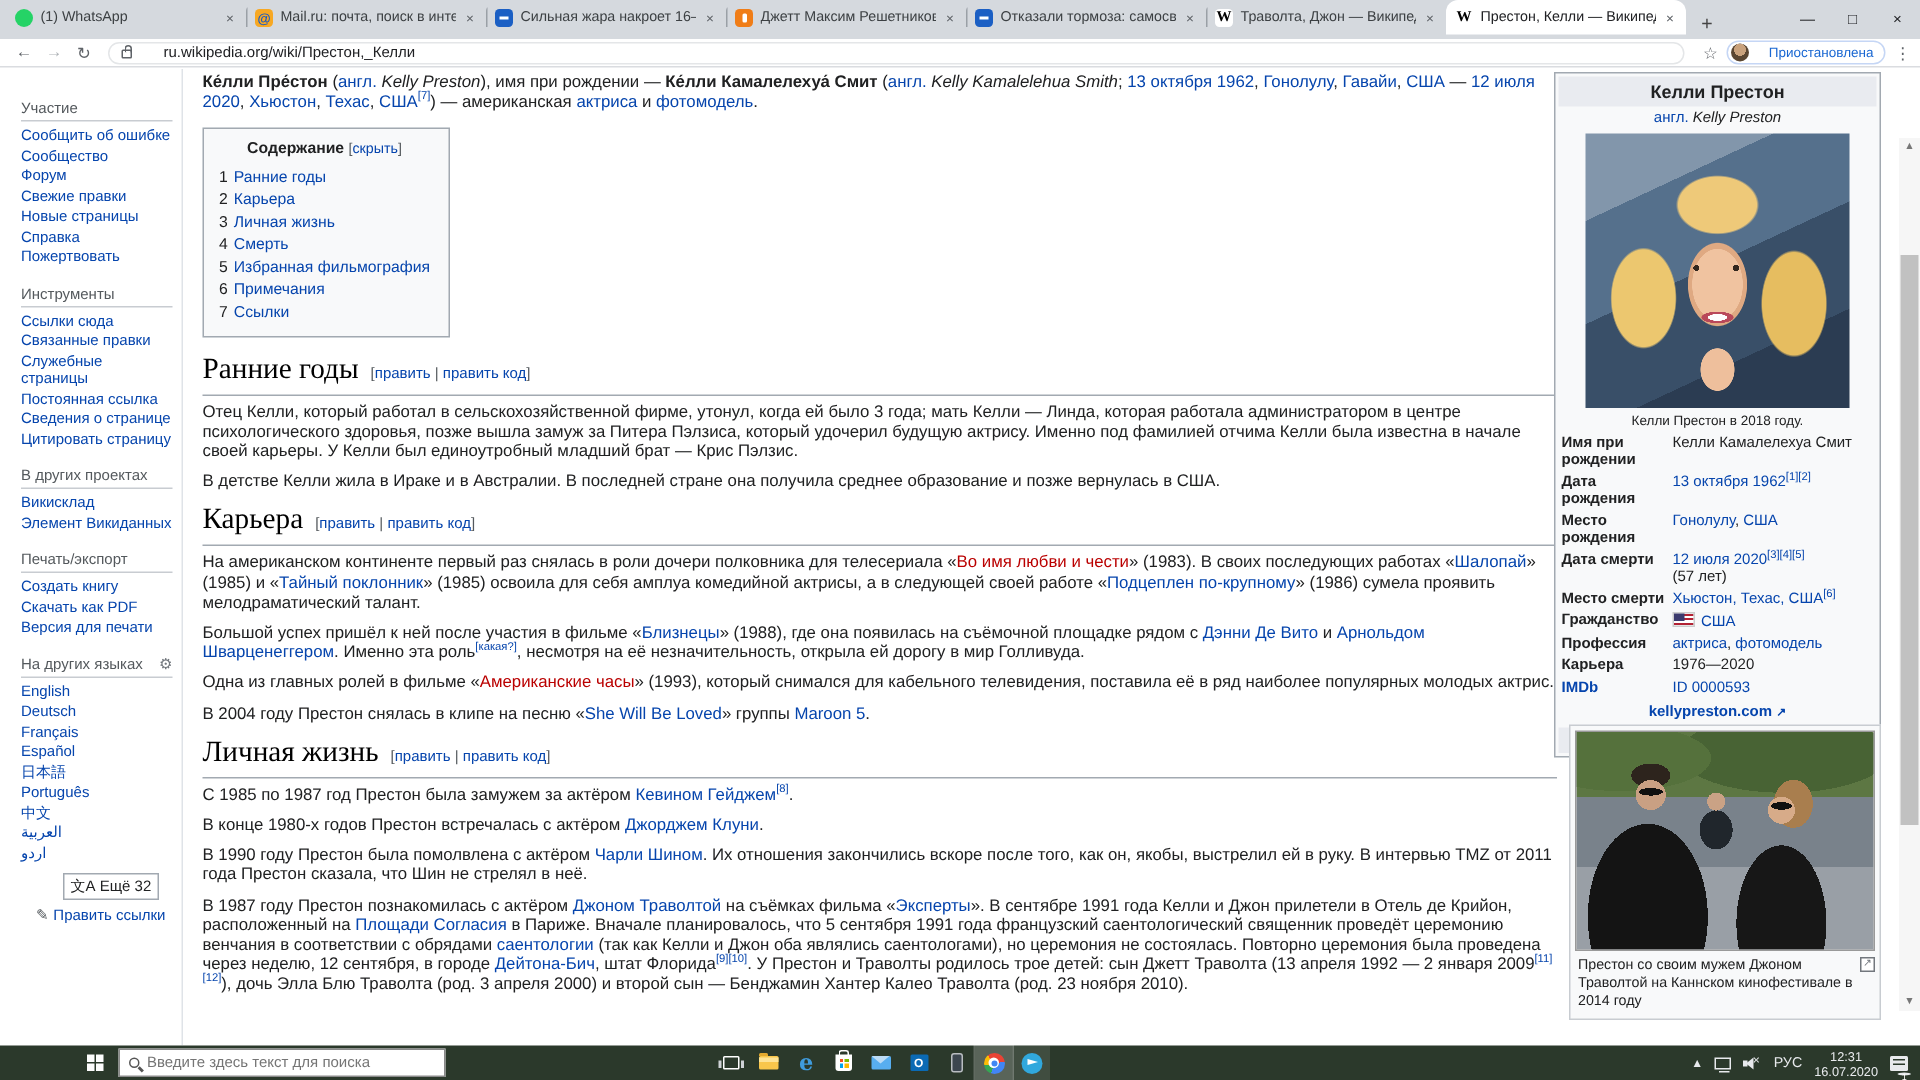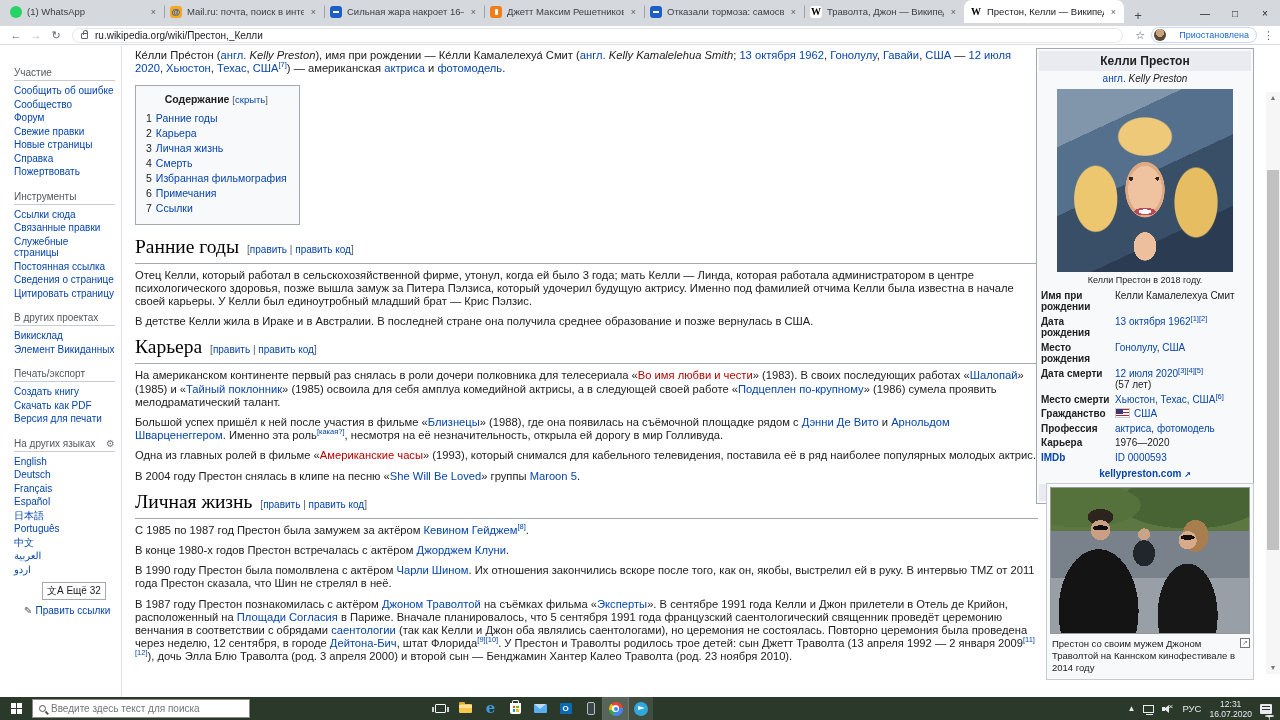--- a/index.html
+++ b/index.html
@@ -23,21 +23,21 @@
   .fav-orange { background:#f07d17; }
   .fav-orange::after { content:""; width:3px; height:6px; background:#fff; border-radius:1px; }
   .fav-wikipedia { background:#fff; color:#000; font-family:"Liberation Serif",serif; font-weight:bold; font-size:10px; }
   .newtab { width:22px; height:22px; display:flex; align-items:center; justify-content:center; color:#444; font-size:13px; margin-left:3px; }
   .win-controls { position:absolute; right:0; top:0; height:26px; display:flex; }
   .win-btn { width:30px; height:26px; display:flex; align-items:center; justify-content:center; font-size:10px; color:#202124; }
 
   #toolbar { position:absolute; top:26px; left:0; right:0; height:19px; background:#fff; display:flex; align-items:center; padding:0 6px; border-bottom:1px solid #dadce0; }
   .nav-ic { width:20px; text-align:center; color:#5f6368; font-size:11px; }
   .nav-ic.dim { color:#b0b4b8; }
-  #omnibox { flex:1; height:15px; margin:0 6px; border:1px solid #e4e6e8; border-radius:8px; background:#fff; display:flex; align-items:center; padding:0 8px; gap:7px; }
+  #omnibox { flex:1; height:15px; margin:0 6px; border:1px solid #e4e6e8; border-radius:8px; background:#fff; display:flex; align-items:center; padding:0 8px; gap:21px; }
   .lock { width:7px; height:6px; border:1px solid #5f6368; border-radius:1px; position:relative; margin-top:2px; }
   .lock::before { content:""; position:absolute; left:1px; top:-4px; width:3px; height:4px; border:1px solid #5f6368; border-bottom:none; border-radius:3px 3px 0 0; }
   #url-text { font-size:10px; color:#202124; }
   .star { color:#5f6368; font-size:11px; margin:0 6px; }
   #profile-pill { display:flex; align-items:center; gap:13px; border:1px solid #c5d6f5; border-radius:9px; height:16px; padding:0 7px 0 2px; color:#1967d2; font-size:9px; }
   .avatar { width:12px; height:12px; border-radius:50%; background:radial-gradient(circle at 50% 35%, #c9a27d 0 40%, #5a4632 41% 100%); }
   .dots { color:#5f6368; font-size:11px; margin-left:6px; }
 
   
   #page { position:absolute; top:46px; left:0; right:0; bottom:23px; background:#fff; overflow:hidden; }
@@ -48,21 +48,21 @@
   .portal li { margin:2px 0; line-height:11.5px; }
   .portal a, .wlink { color:#0645ad; text-decoration:none; cursor:pointer; }
   .gear { color:#72777d; font-size:10px; font-family:"DejaVu Sans",sans-serif; }
   #more-langs { display:inline-block; border:1px solid #a2a9b1; background:#fff; color:#202122; font-size:10px; padding:1px 4px; margin-top:5px;margin-left:28px; }
   #edit-interwiki { margin-top:5px; padding-left:10px; color:#0645ad; }
   .pencil { color:#54595d; font-family:"DejaVu Sans",sans-serif; }
 
   #wp-content { position:absolute; left:121px; top:0; right:14px; bottom:0; border-left:1px solid #dfe3e8; padding:3px 0 0 13px; font-size:11.2px; line-height:13.2px; color:#202122; }
   #article-body { margin-right:228px; }
   #article-body p { margin:0 0 7px 0; }
-  .seg-b { font-weight:normal;margin-top:16px; }
+  .seg-b { font-weight:bold;margin-top:16px; }
   .seg-i { font-style:italic; }
   .seg-a { color:#0645ad; cursor:pointer; }
   .seg-r { color:#ba0000; cursor:pointer; }
   .seg-sup { color:#0645ad; font-size:7.5px; vertical-align:super; line-height:0; cursor:pointer; }
 
   #toc { display:inline-block; border:1px solid #a2a9b1; background:#f8f9fa; padding:7px 12px 8px 10px; margin:3px 0 6px 0; font-size:10.5px; }
   #toc-title-row { text-align:center; margin-bottom:4px; }
   #toc-title { font-weight:bold; color:#202122; }
   .toc-toggle-bracket { color:#54595d; font-size:9.5px; }
   .toc-toggle { color:#0645ad; font-size:9.5px; cursor:pointer; }
@@ -128,21 +128,21 @@
   #thumb2-caption { font-size:9.5px; line-height:12px; color:#202122; padding:4px 2px 2px; position:relative; }
   .magnify { position:absolute; right:0; top:4px; width:10px; height:10px; border:1px solid #72777d; background:#fff; font-size:7px; line-height:8px; text-align:center; color:#72777d; }
 
   
   #scrollbar { position:absolute; top:46px; right:0; bottom:23px; width:14px; background:#f6f6f6; }
   .sb-arrow { width:14px; height:12px; text-align:center; font-size:7px; color:#777; line-height:12px; }
   .sb-arrow.down { position:absolute; bottom:0; }
   #sb-thumb { position:absolute; top:78px; left:1px; width:12px; height:380px; background:#c1c1c1; }
 
   
-  #taskbar { position:absolute; left:0; right:0; bottom:0; height:23px; background:#2b392b; display:flex; align-items:center; color:#e8eaed; }
+  #taskbar { position:absolute; left:0; right:0; bottom:0; height:23px; background:#2b392b; display:flex; align-items:center; color:#e8eaed;padding-left:47px; }
   #start-btn { width:32px; height:23px; display:flex; align-items:center; justify-content:center; }
   .win-logo { width:11px; height:11px; display:grid; grid-template-columns:5px 5px; grid-template-rows:5px 5px; gap:1px; }
   .win-logo i { background:#fdfdfd; }
   #search-box { width:218px; height:19px; background:#fff; border:1px solid #8a8a8a; display:flex; align-items:center; padding:0 6px; gap:5px; }
   #search-box input { border:none; outline:none; font-size:10px; color:#444; width:100%; font-family:"Liberation Sans",sans-serif; background:transparent; }
   .mag-ic { width:7px; height:7px; border:1.5px solid #555; border-radius:50%; position:relative; flex:0 0 7px; }
   .mag-ic::after { content:""; position:absolute; width:4px; height:1.5px; background:#555; transform:rotate(45deg); left:5px; top:6px; }
   #tb-icons { display:flex; margin-left:178px; }
   .tb-icon { width:25px; height:23px; display:flex; align-items:center; justify-content:center; position:relative; }
   .tb-icon.hl { background:rgba(255,255,255,0.22); outline:1px solid rgba(255,255,255,0.25); }

